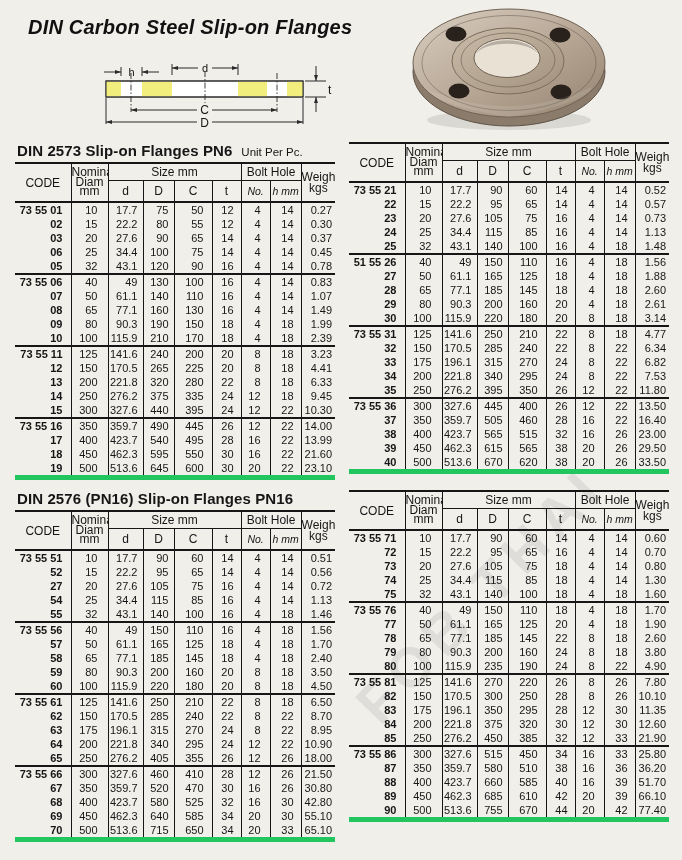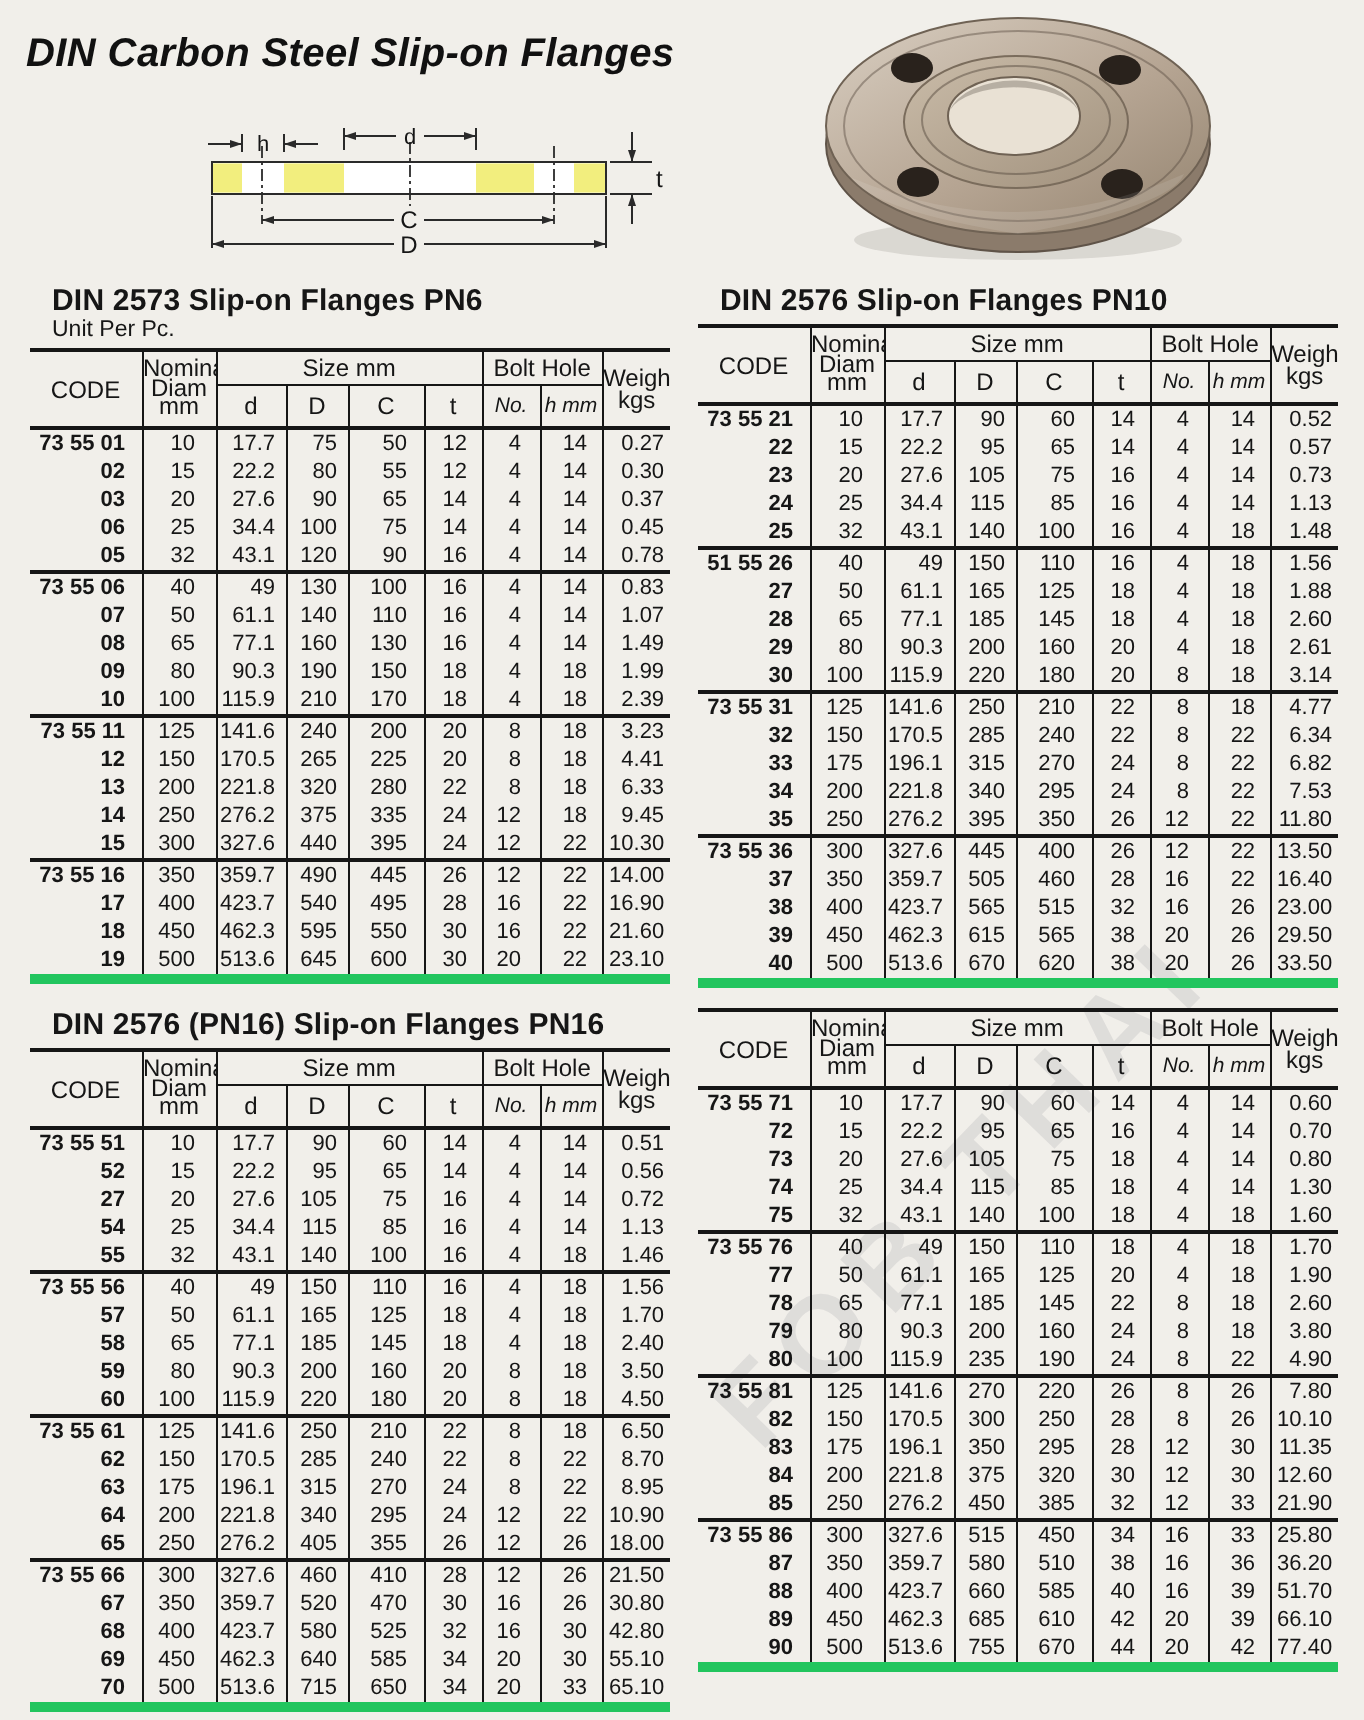--- a/index.html
+++ b/index.html
@@ -3,40 +3,40 @@
 <meta charset="utf-8">
 <style>
   html,body { margin:0; padding:0; }
   .page {
     position:relative; width:682px; height:860px;
     background:#f1efea; overflow:hidden;
     font-family:"Liberation Sans", sans-serif; color:#161616;
   }
   
   .page-title {
-    position:absolute; left:13px; top:16px; margin:0;
+    position:absolute; left:28px; top:16px; margin:0;
     font-size:20px; font-weight:bold; font-style:italic; letter-spacing:0.2px; color:#111;
   }
   .diagram-svg { position:absolute; left:88px; top:46px; }
   .photo-svg   { position:absolute; left:396px; top:4px; }
   
   .watermark {
     position:absolute; left:318px; top:500px; width:380px; height:230px;
     display:flex; align-items:center; justify-content:center;
     transform:rotate(-46deg); transform-origin:40% 60%;
     font-size:56px; font-weight:bold; letter-spacing:8px;
     color:rgba(100,100,118,0.13); z-index:0; pointer-events:none; white-space:nowrap;
   }
   
   .tables-grid {
     position:absolute; left:15px; top:142px; width:656px; z-index:1;
     display:grid; grid-template-columns:320px 320px; column-gap:14px; row-gap:10px;
   }
   .table-block { width:320px; }
-  .tbl-head { display:flex; align-items:baseline; margin:0 0 3px 2px; white-space:nowrap;flex-direction:column; }
+  .tbl-head { display:flex; align-items:baseline; margin:0 0 3px 2px; white-space:nowrap; }
   .tbl-title { margin:0; font-size:15px; font-weight:bold; letter-spacing:0.1px; }
   .tbl-unit  { margin-left:9px; font-size:11.5px; }
   table.spec-table {
     border-collapse:collapse; table-layout:fixed; width:320px;
     border-top:2px solid #161616; border-bottom:5px solid #22c55e;
     font-size:11px; background:transparent;
   }
   .spec-table th, .spec-table td {
     border-left:1px solid #161616; padding:0; font-weight:normal;
     overflow:hidden; white-space:nowrap;
@@ -378,21 +378,21 @@
             </tr>
             <tr>
               <td>17</td>
               <td>400</td>
               <td>423.7</td>
               <td>540</td>
               <td>495</td>
               <td>28</td>
               <td>16</td>
               <td>22</td>
-              <td>16.90</td>
+              <td>13.99</td>
             </tr>
             <tr>
               <td>18</td>
               <td>450</td>
               <td>462.3</td>
               <td>595</td>
               <td>550</td>
               <td>30</td>
               <td>16</td>
               <td>22</td>
@@ -407,24 +407,20 @@
               <td>30</td>
               <td>20</td>
               <td>22</td>
               <td>23.10</td>
             </tr>
           </tbody>
     </table>
   </section>
 
   <section class="table-block">
-    <div class="tbl-head">
-      <h2 class="tbl-title">DIN 2576 Slip-on Flanges PN10</h2>
-      <span class="tbl-unit"></span>
-    </div>
     <table class="spec-table">
       <colgroup>
         <col style="width:56px">
             <col style="width:37px">
             <col style="width:35px">
         <col style="width:31px">
             <col style="width:38px">
             <col style="width:29px">
         <col style="width:29px">
             <col style="width:31px">

